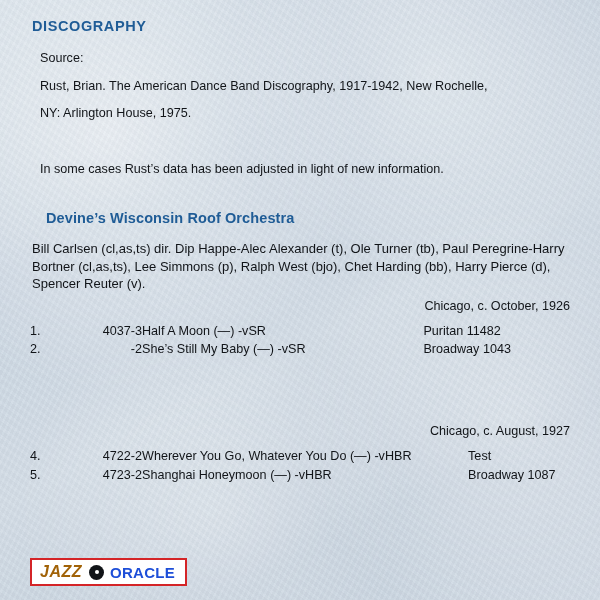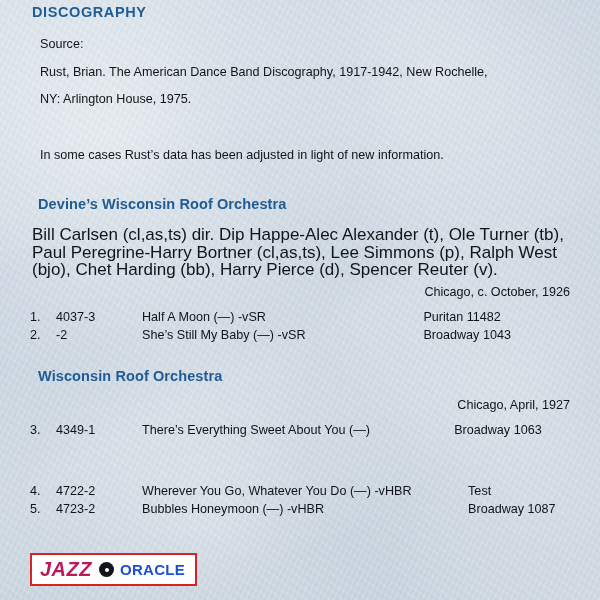--- a/index.html
+++ b/index.html
@@ -17,21 +17,21 @@
     position: relative;
     width: 600px;
     height: 600px;
     box-sizing: border-box;
     background:
       radial-gradient(circle at 18% 22%, rgba(255,255,255,0.55) 0%, rgba(255,255,255,0) 38%),
       radial-gradient(circle at 72% 12%, rgba(255,255,255,0.40) 0%, rgba(255,255,255,0) 30%),
       radial-gradient(circle at 85% 70%, rgba(255,255,255,0.35) 0%, rgba(255,255,255,0) 32%),
       radial-gradient(circle at 35% 85%, rgba(255,255,255,0.30) 0%, rgba(255,255,255,0) 30%),
       linear-gradient(152deg, #d6e0e9 0%, #c9d5e1 30%, #d3dde6 55%, #c6d2de 78%, #d1dbe5 100%);
-    padding: 4px 26px 0 30px;
+    padding: 18px 26px 0 30px;
   }
   
   .page::before {
     content: "";
     position: absolute;
     inset: 0;
     pointer-events: none;
     background-image:
       repeating-linear-gradient(115deg, rgba(255,255,255,0.07) 0px, rgba(255,255,255,0.07) 2px, rgba(0,0,0,0.015) 2px, rgba(0,0,0,0.015) 5px),
       repeating-linear-gradient(35deg, rgba(255,255,255,0.05) 0px, rgba(255,255,255,0.05) 3px, rgba(0,0,0,0.012) 3px, rgba(0,0,0,0.012) 7px);
@@ -46,42 +46,42 @@
     font-size: 14.5px;
     font-weight: bold;
     color: #1f5c96;
     letter-spacing: 0.6px;
     margin: 0 0 16px 2px;
   }
   h2.band-title {
     font-size: 14.5px;
     font-weight: bold;
     color: #1f5c96;
-    margin: 0 0 14px 8px;
+    margin: 0 0 14px 16px;
     letter-spacing: 0.1px;
   }
   p.body-line {
     font-size: 12.6px;
     color: #111418;
     margin: 10px;
     line-height: 17.5px;
   }
   .para {
     margin: 0 0 14px 2px;
   }
   .para-tight {
     margin: 0 0 2px 2px;
   }
   .spacer-8 { height: 8px; }
   .spacer-12 { height: 12px; }
   .spacer-18 { height: 18px; }
   .spacer-22 { height: 22px; }
 
   .personnel {
-    font-size: 17px;
+    font-size: 13px;
     color: #111418;
     line-height: 17.6px;
     margin: 0 4px 6px 2px;
     text-align: left;
   }
   .session-loc {
     font-size: 12.6px;
     color: #111418;
     text-align: right;
     margin: 0 4px 10px 0;
@@ -92,21 +92,21 @@
     border-collapse: collapse;
     font-size: 12.6px;
     color: #111418;
   }
   table.takes td {
     padding: 0 0 1px 0;
     vertical-align: top;
     line-height: 17.6px;
   }
   td.c-idx { width: 26px; padding-left: 2px; }
-  td.c-mx  { width: 86px; padding-right: 16px; }
+  td.c-mx  { width: 86px; text-align: right; padding-right: 16px; }
   td.c-title { }
   td.c-iss { text-align: left; white-space: nowrap; padding-right: 4px; }
 
   .note {
     font-size: 12.6px;
     color: #111418;
     margin: 0 0 2px 2px;
   }
 
   
@@ -118,22 +118,22 @@
     display: flex;
     align-items: center;
     background: #ffffff;
     border: 2px solid #d42427;
     padding: 3px 10px 3px 8px;
   }
   .logo-jazz {
     font-family: "Liberation Sans", sans-serif;
     font-weight: bold;
     font-style: italic;
-    font-size: 20px;
-    color: #be185d;
+    font-size: 16px;
+    color: #a16207;
     letter-spacing: 0.5px;
     margin-right: 7px;
   }
   .logo-disc {
     width: 15px;
     height: 15px;
     border-radius: 50%;
     background: #111418;
     position: relative;
     margin-right: 6px;
@@ -194,52 +194,39 @@
             <td class="c-mx">-2</td>
             <td class="c-title">She’s Still My Baby (—) -vSR</td>
             <td class="c-iss">Broadway 1043</td>
           </tr>
         </tbody>
       </table>
     </div>
 
     <div class="spacer-22"></div>
 
-    <div>
-      <h2 class="band-title">Wisconsin Roof Orchestra</h2>
-      <p class="session-loc">Chicago, April, 1927</p>
-      <table class="takes">
-        <tbody>
-          <tr>
-            <td class="c-idx">3.</td>
-            <td class="c-mx">4349-1</td>
-            <td class="c-title">There’s Everything Sweet About You (—)</td>
-            <td class="c-iss">Broadway 1063</td>
-          </tr>
-        </tbody>
-      </table>
-    </div>
 
     <div class="spacer-22"></div>
     <div class="spacer-12"></div>
 
     <div>
       <div class="spacer-8"></div>
+      <p class="session-loc">Chicago, c. August, 1927</p>
       <table class="takes">
         <tbody>
           <tr>
             <td class="c-idx">4.</td>
             <td class="c-mx">4722-2</td>
             <td class="c-title">Wherever You Go, Whatever You Do (—) -vHBR</td>
             <td class="c-iss">Test</td>
           </tr>
           <tr>
             <td class="c-idx">5.</td>
             <td class="c-mx">4723-2</td>
-            <td class="c-title">Bubbles Honeymoon (—) -vHBR</td>
+            <td class="c-title">Shanghai Honeymoon (—) -vHBR</td>
             <td class="c-iss">Broadway 1087</td>
           </tr>
         </tbody>
       </table>
     </div>
 
   </div>
 
   <div class="logo-bar">
     <span class="logo-jazz">JAZZ</span>

